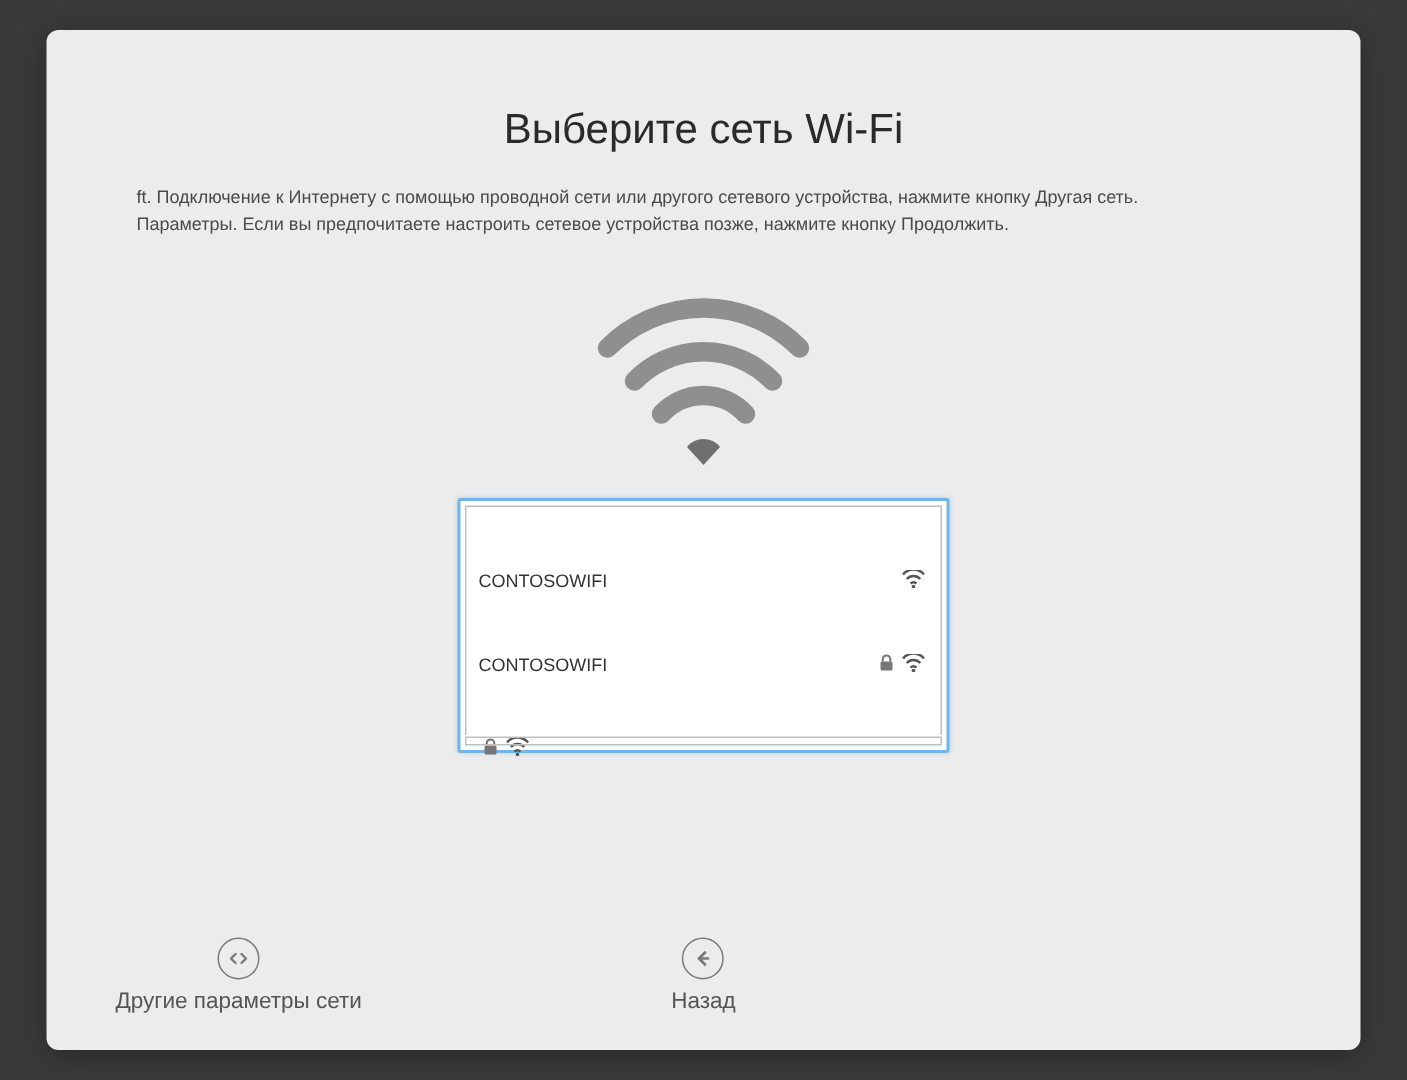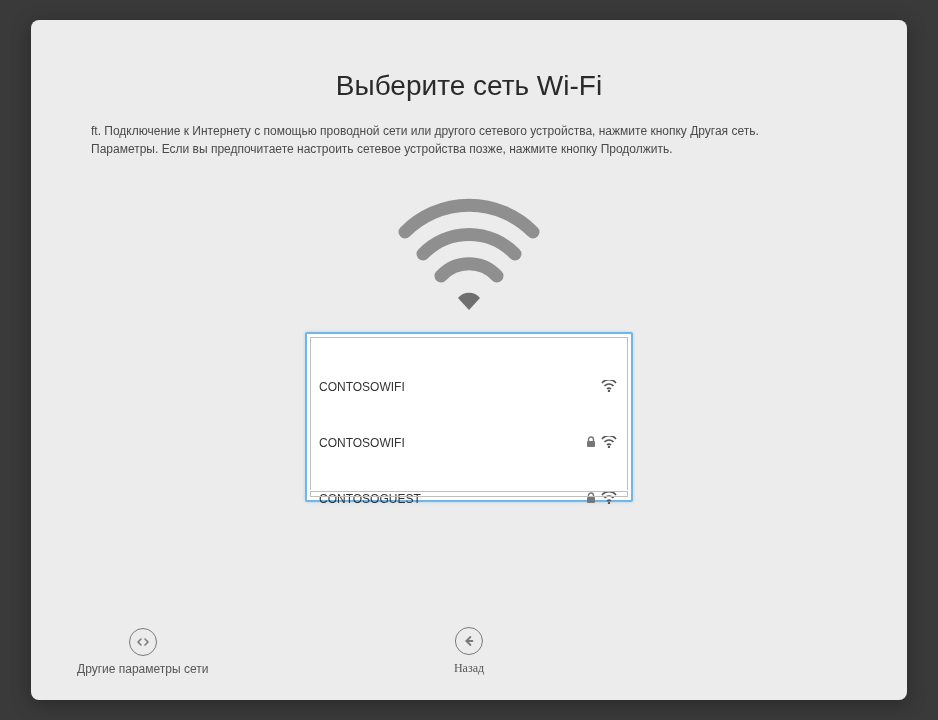--- a/index.html
+++ b/index.html
@@ -88,31 +88,30 @@
     }
     .footer-left {
       margin-left: 46px;
     }
     .footer-center {
       position: absolute;
       left: 50%;
       transform: translateX(-50%);
       display: flex;
       gap: 28px;
-      font-family: Liberation Serif, serif;
     }
     .nav-btn {
       display: flex;
       flex-direction: column;
       align-items: center;
       cursor: pointer;
       gap: 6px;
     }
     .nav-label {
-      font-size: 12px;
+      font-size: 15px;
       color: #555;
     }
     .circle-btn {
       width: 28px; height: 28px;
       border: 1.8px solid #7a7a7a;
       border-radius: 50%;
       display: flex;
       align-items: center;
       justify-content: center;
       color: #7a7a7a;
@@ -163,21 +162,20 @@
           <span class="signal-slot">
             <svg width="16" height="12" viewBox="0 0 16 12">
                 <path d="M1 3 A9 9 0 0 1 15 3" fill="none" stroke="#555" stroke-width="1.6"></path>
                 <path d="M3.5 6 A6 6 0 0 1 12.5 6" fill="none" stroke="#555" stroke-width="1.6"></path>
                 <path d="M6 9 A3 3 0 0 1 10 9" fill="none" stroke="#555" stroke-width="1.6"></path>
                 <circle cx="8" cy="11" r="1.2" fill="#555"></circle>
               </svg>
           </span>
         </div>
         <div class="network-item">
-          <span class="network-name">CONTOSOGUEST</span>
           <span class="lock-slot">
             <svg width="10" height="12" viewBox="0 0 10 12">
                 <rect x="1" y="5" width="8" height="6" rx="1" fill="#777"></rect>
                 <path d="M2.5 5 V3.5 A2.5 2.5 0 0 1 7.5 3.5 V5" fill="none" stroke="#777" stroke-width="1.4"></path>
               </svg>
           </span>
           <span class="signal-slot">
             <svg width="16" height="12" viewBox="0 0 16 12">
                 <path d="M1 3 A9 9 0 0 1 15 3" fill="none" stroke="#555" stroke-width="1.6"></path>
                 <path d="M3.5 6 A6 6 0 0 1 12.5 6" fill="none" stroke="#555" stroke-width="1.6"></path>

